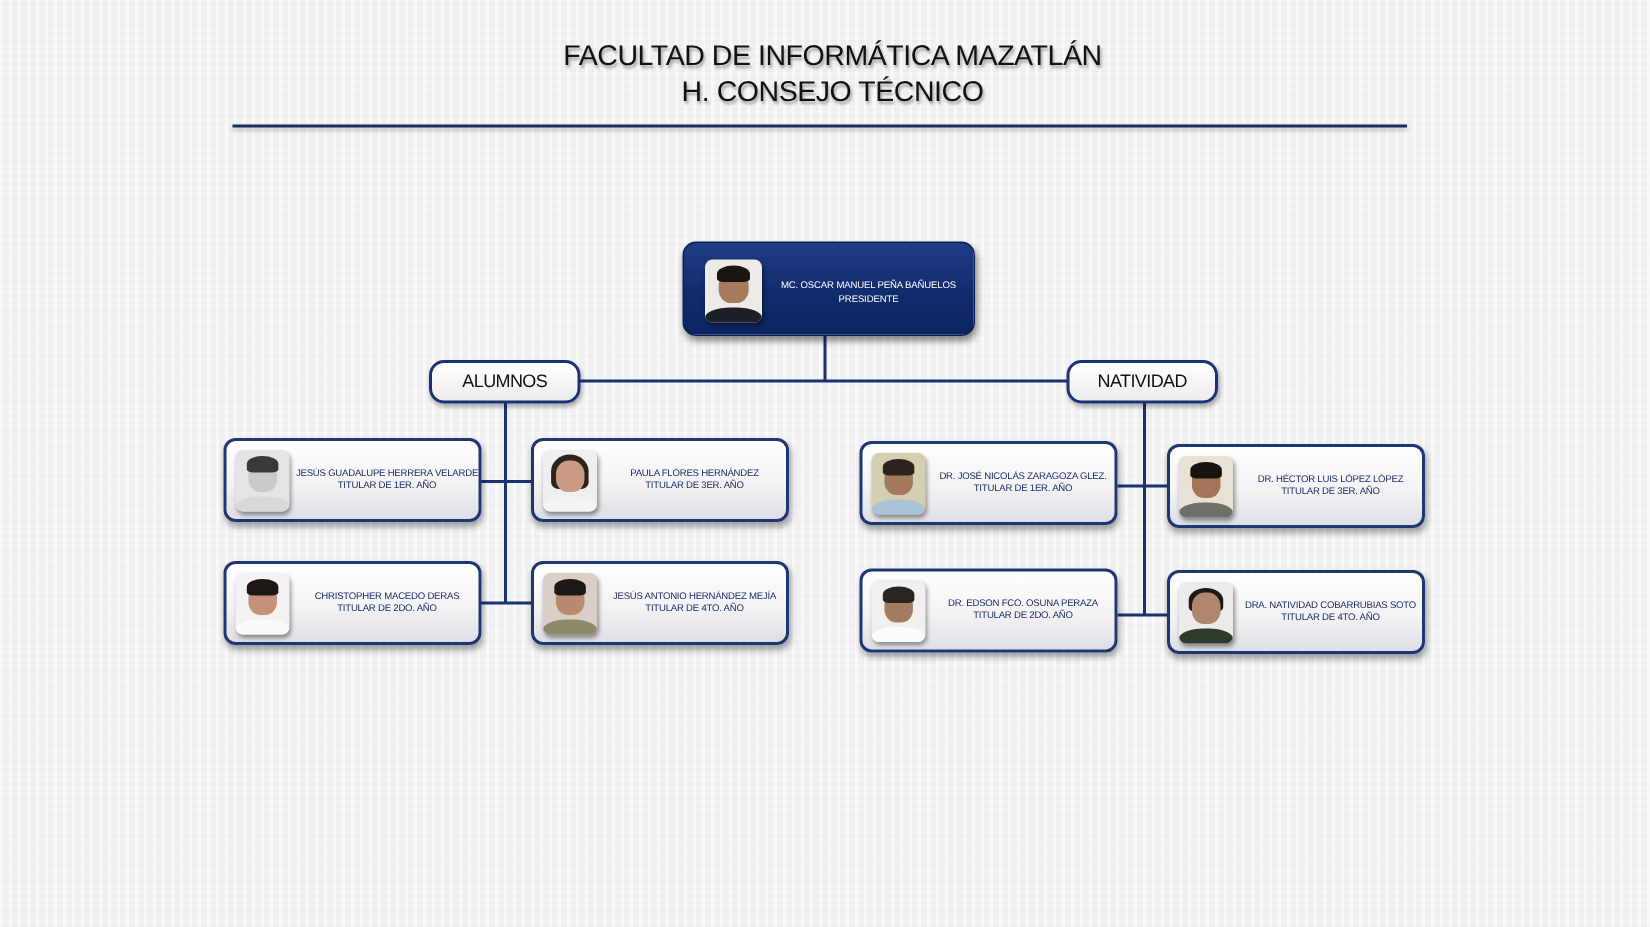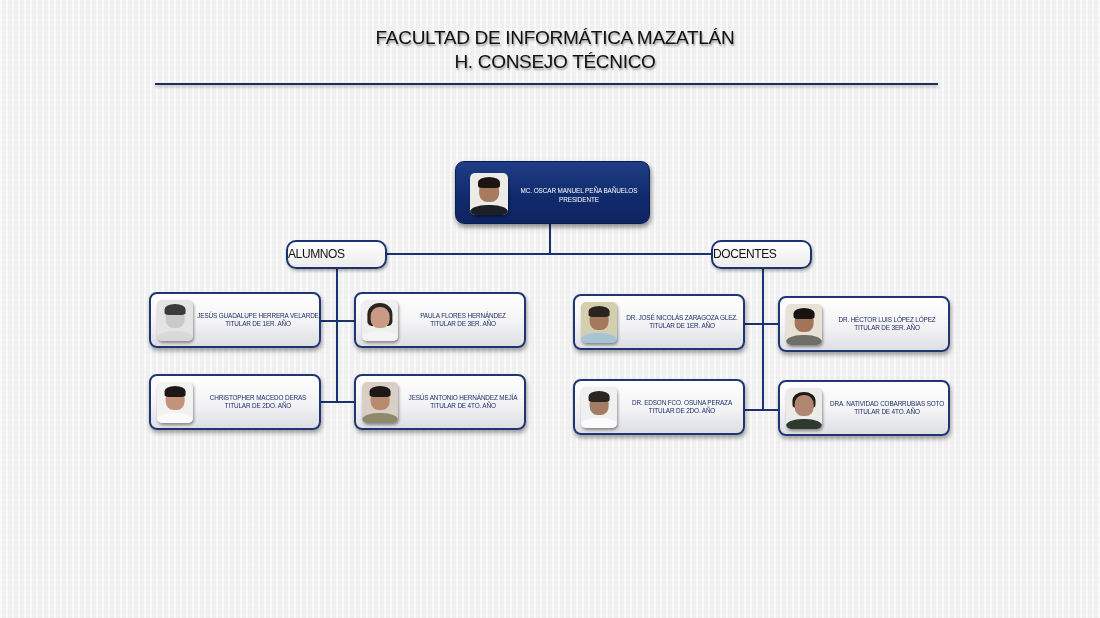--- a/index.html
+++ b/index.html
@@ -35,21 +35,21 @@
   .president .photo { left: 14px; top: 11px; width: 38px; height: 42px; }
   .president .info {
     position: absolute; left: 56px; top: 24px; width: 134px;
     color: #fff; font-size: 6.4px; line-height: 9px; text-align: center;
     letter-spacing: -0.1px;
   }
   .group-label {
     position: absolute; height: 29px; border-radius: 10px;
     border: 2px solid #1b3272; background: linear-gradient(180deg,#ffffff,#ececec);
     box-shadow: 1px 2px 3px rgba(0,0,0,0.3);
-    font-size: 12px; line-height: 25px; color: #111;
+    font-size: 12px; line-height: 25px; text-align: center; color: #111;
     letter-spacing: -0.4px;
   }
   .card {
     position: absolute; width: 172px; height: 56px; border-radius: 8px;
     border: 2px solid #1f3673;
     background: linear-gradient(180deg, #ffffff 0%, #f3f3f5 55%, #dedfe4 100%);
     box-shadow: 1px 3px 4px rgba(0,0,0,0.35);
   }
   .photo {
     position: absolute; border-radius: 5px; overflow: hidden;
@@ -100,21 +100,21 @@
     <div class="head" style="background:#a87a5e;"></div>
     <div class="hair" style="background:#1a1513;"></div>
   </div>
   <div class="info">
     <div>MC. OSCAR MANUEL PEÑA BAÑUELOS</div>
     <div>PRESIDENTE</div>
   </div>
 </div>
 
 <div class="group-label" style="left:286px; top:240px; width:101px;">ALUMNOS</div>
-<div class="group-label" style="left:711px; top:240px; width:101px;">DOCENTES</div>
+<div class="group-label" style="left:711px; top:240px; width:101px;">NATIVIDAD</div>
 
 <div class="card" style="left:149px; top:292px;">
   <div class="photo" style="background:#e4e4e4;">
     <div class="body" style="background:#d9d9d9;"></div>
     <div class="head" style="background:#c9c9c9;"></div>
     <div class="hair" style="background:#3a3a3a;"></div>
   </div>
   <div class="info">
     <div>JESÚS GUADALUPE HERRERA VELARDE</div>
     <div>TITULAR DE 1ER. AÑO</div>

